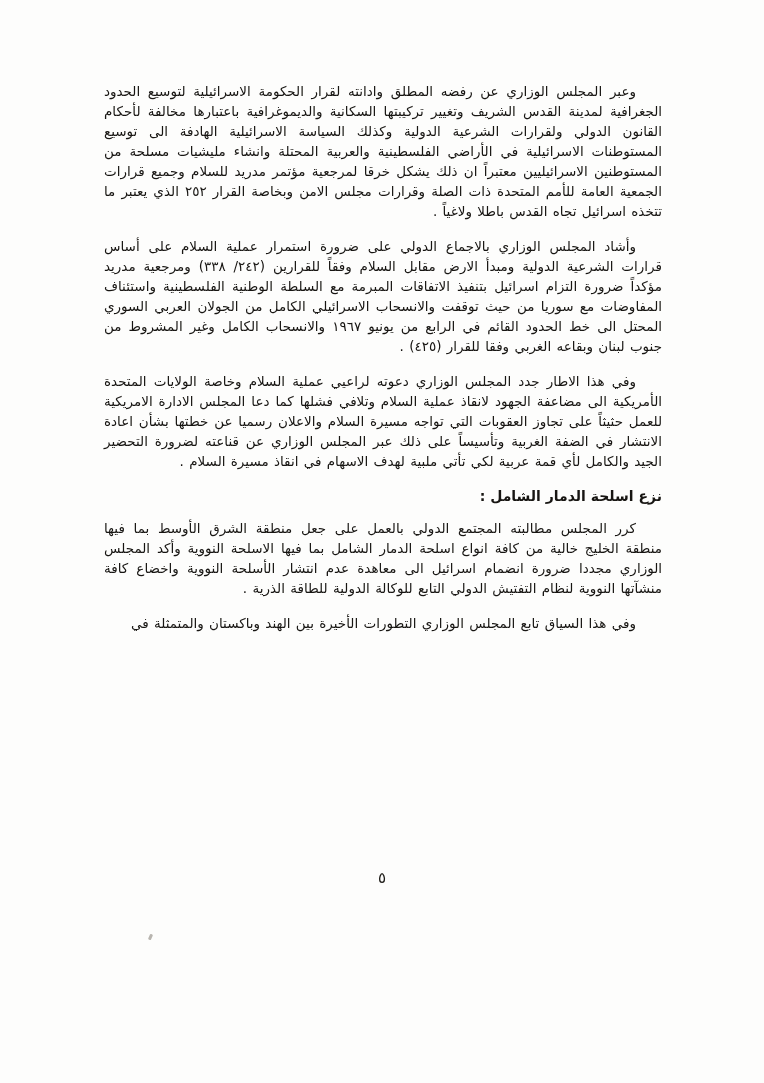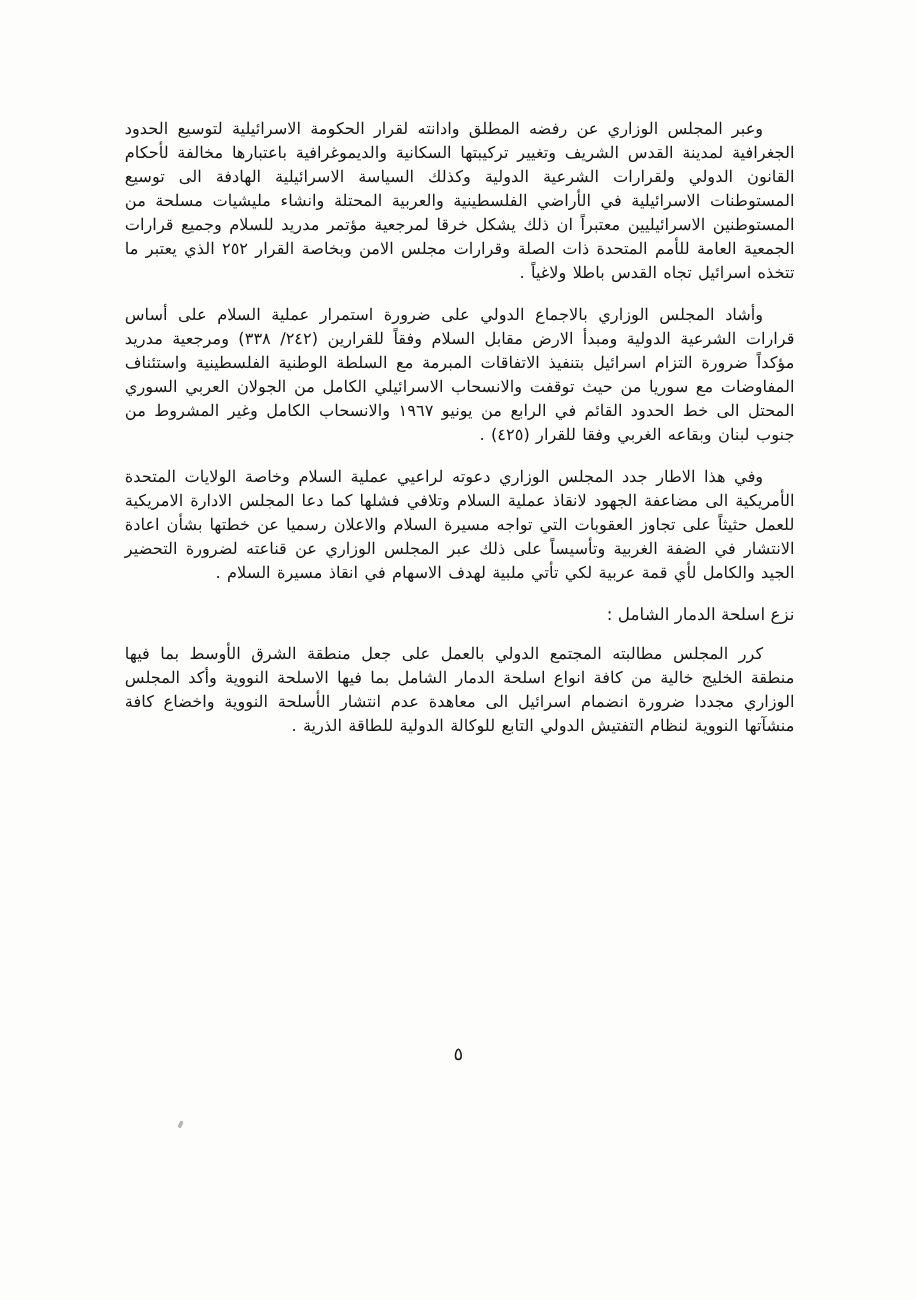--- a/index.html
+++ b/index.html
@@ -12,37 +12,37 @@
     width: 764px;
     height: 1083px;
     background: #fdfdfc;
     overflow: hidden;
     font-family: "DejaVu Sans", sans-serif;
     direction: rtl;
     color: #171512;
   }
   .content {
     position: absolute;
-    top: 98px;
+    top: 81px;
     right: 102px;
     width: 558px;
   }
   .para {
     margin: 0 0 15px 0;
     font-size: 13.5px;
     line-height: 20px;
     text-align: justify;
     text-indent: 26px;
     word-spacing: 1px;
     letter-spacing: 0.1px;
   }
   .section-heading {
     margin: 4px 0 12px 0;
     font-size: 14px;
-    font-weight: normal;
+    font-weight: bold;
     line-height: 20px;
     text-indent: 0;
   }
   .page-number {
     position: absolute;
     top: 869px;
     left: 0;
     right: 0;
     text-align: center;
     font-size: 15px;
@@ -63,16 +63,17 @@
 </head>
 <body>
 
 <div class="page">
   <div class="content">
     <p class="para">وعبر المجلس الوزاري عن رفضه المطلق وادانته لقرار الحكومة الاسرائيلية لتوسيع الحدود الجغرافية لمدينة القدس الشريف وتغيير تركيبتها السكانية والديموغرافية باعتبارها مخالفة لأحكام القانون الدولي ولقرارات الشرعية الدولية وكذلك السياسة الاسرائيلية الهادفة الى توسيع المستوطنات الاسرائيلية في الأراضي الفلسطينية والعربية المحتلة وانشاء مليشيات مسلحة من المستوطنين الاسرائيليين معتبراً ان ذلك يشكل خرقا لمرجعية مؤتمر مدريد للسلام وجميع قرارات الجمعية العامة للأمم المتحدة ذات الصلة وقرارات مجلس الامن وبخاصة القرار ٢٥٢ الذي يعتبر ما تتخذه اسرائيل تجاه القدس باطلا ولاغياً .</p>
     <p class="para">وأشاد المجلس الوزاري بالاجماع الدولي على ضرورة استمرار عملية السلام على أساس قرارات الشرعية الدولية ومبدأ الارض مقابل السلام وفقاً للقرارين (٢٤٢/ ٣٣٨) ومرجعية مدريد مؤكداً ضرورة التزام اسرائيل بتنفيذ الاتفاقات المبرمة مع السلطة الوطنية الفلسطينية واستئناف المفاوضات مع سوريا من حيث توقفت والانسحاب الاسرائيلي الكامل من الجولان العربي السوري المحتل الى خط الحدود القائم في الرابع من يونيو ١٩٦٧ والانسحاب الكامل وغير المشروط من جنوب لبنان وبقاعه الغربي وفقا للقرار (٤٢٥) .</p>
     <p class="para">وفي هذا الاطار جدد المجلس الوزاري دعوته لراعيي عملية السلام وخاصة الولايات المتحدة الأمريكية الى مضاعفة الجهود لانقاذ عملية السلام وتلافي فشلها كما دعا المجلس الادارة الامريكية للعمل حثيثاً على تجاوز العقوبات التي تواجه مسيرة السلام والاعلان رسميا عن خطتها بشأن اعادة الانتشار في الضفة الغربية وتأسيساً على ذلك عبر المجلس الوزاري عن قناعته لضرورة التحضير الجيد والكامل لأي قمة عربية لكي تأتي ملبية لهدف الاسهام في انقاذ مسيرة السلام .</p>
     <h2 class="section-heading">نزع اسلحة الدمار الشامل :</h2>
     <p class="para">كرر المجلس مطالبته المجتمع الدولي بالعمل على جعل منطقة الشرق الأوسط بما فيها منطقة الخليج خالية من كافة انواع اسلحة الدمار الشامل بما فيها الاسلحة النووية وأكد المجلس الوزاري مجددا ضرورة انضمام اسرائيل الى معاهدة عدم انتشار الأسلحة النووية واخضاع كافة منشآتها النووية لنظام التفتيش الدولي التابع للوكالة الدولية للطاقة الذرية .</p>
+    <p class="para">وفي هذا السياق تابع المجلس الوزاري التطورات الأخيرة بين الهند وباكستان والمتمثلة في</p>
   </div>
   <div class="page-number">٥</div>
   <div class="scan-artifact"></div>
 </div>
 
 </body></html>

